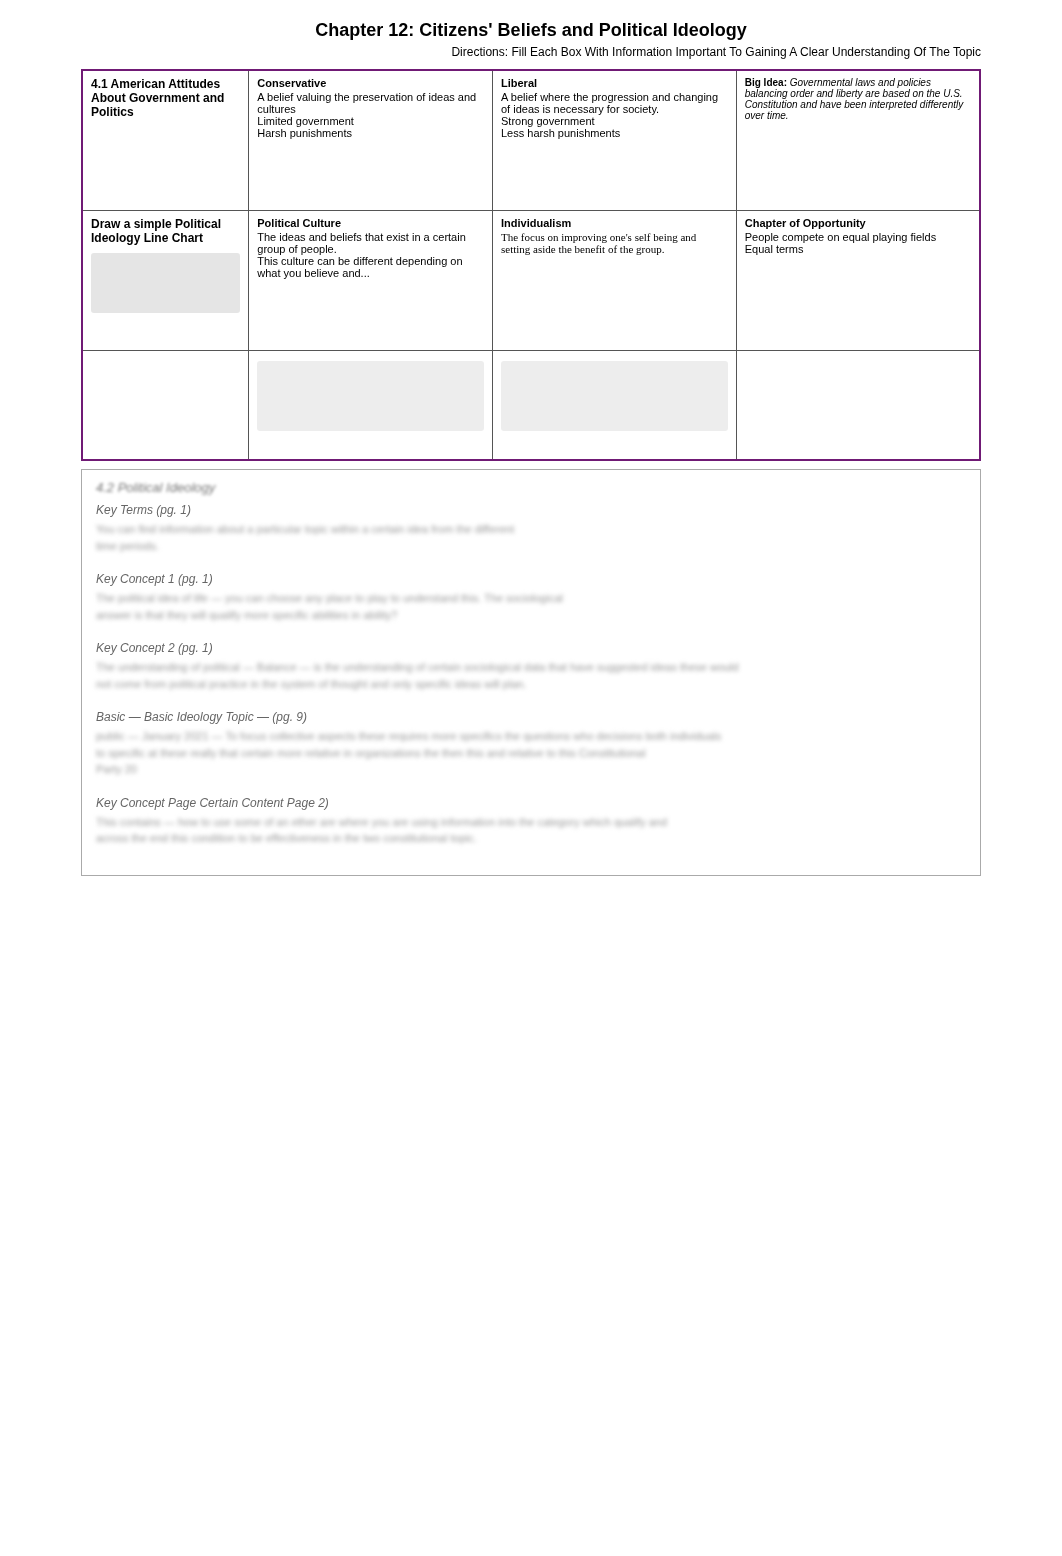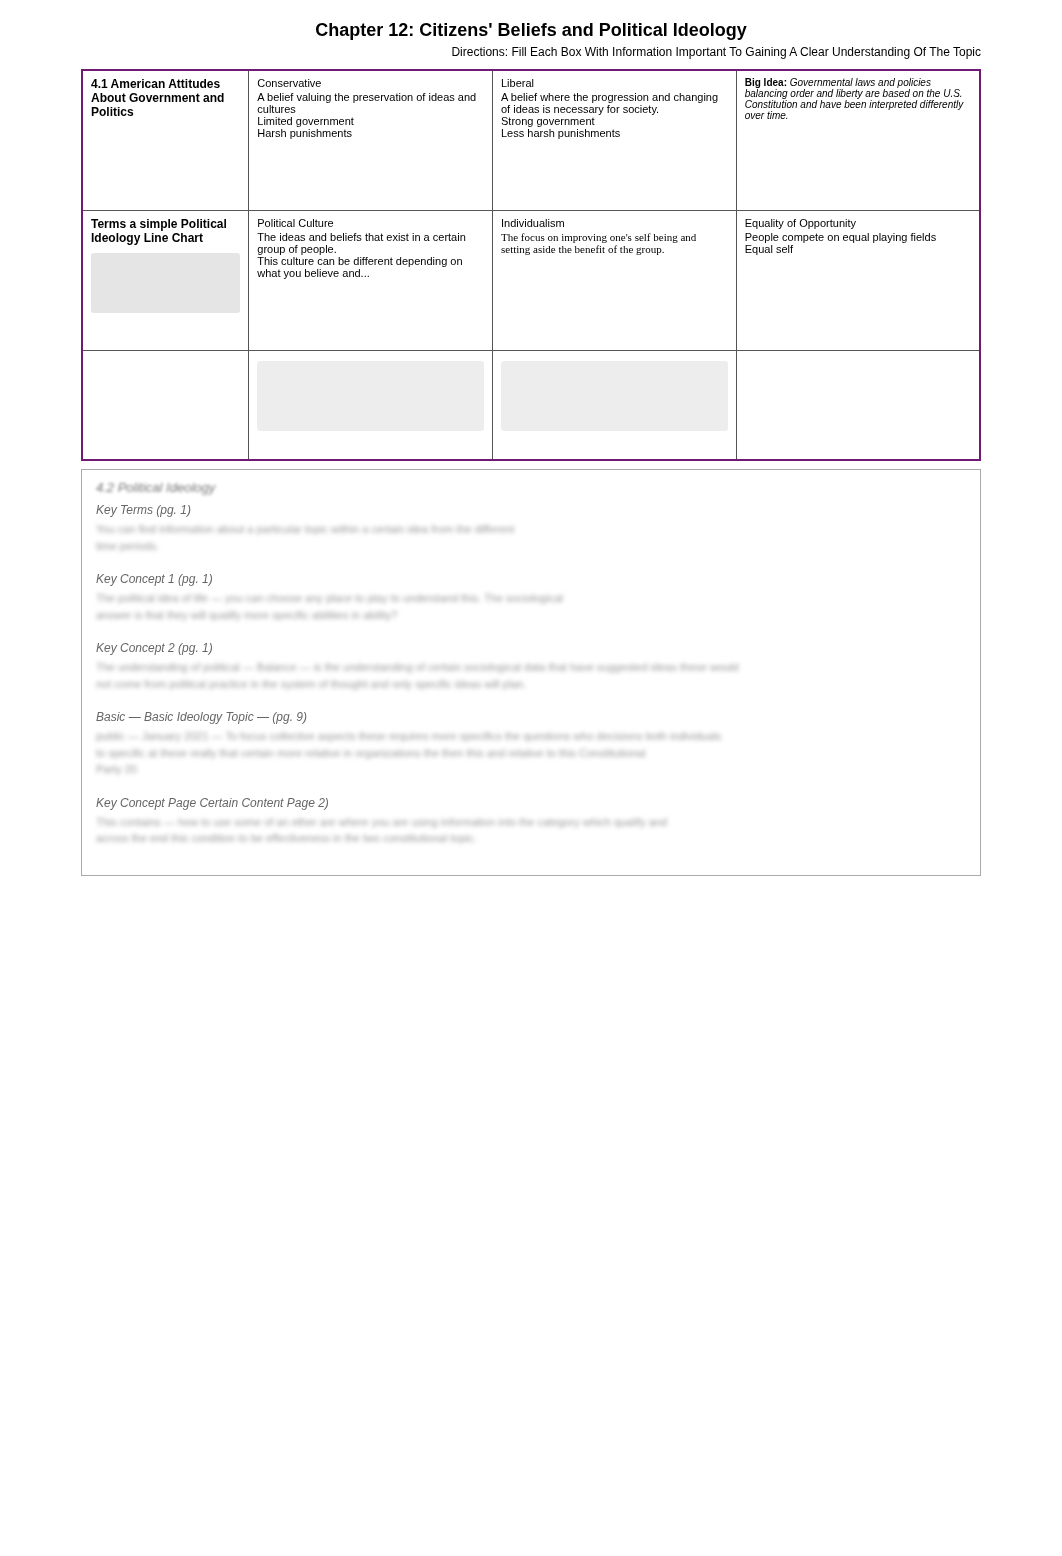--- a/index.html
+++ b/index.html
@@ -41,21 +41,21 @@
     .grid-table td.row-label {
       width: 130px;
       font-weight: bold;
       font-size: 12px;
     }
     .grid-table td.content-cell {
       width: 190px;
       font-size: 11px;
     }
     .cell-title {
-      font-weight: normal;
+      font-weight: bold;
       display: block;
       margin-bottom: 2px;
     }
     .chart-placeholder {
       background: #ccc;
       opacity: 0.5;
       height: 60px;
       margin-top: 8px;
       border-radius: 3px;
     }
@@ -123,36 +123,36 @@
 Less harsh punishments</span>
       </td>
       <td class="content-cell" style="font-style:italic; font-size:10px;">
         <span style="font-weight:bold; font-style:normal;">Big Idea:</span>
         <span>Governmental laws and policies balancing order and liberty are based on the U.S. Constitution and have been interpreted differently over time.</span>
       </td>
     </tr>
 
     <tr>
       <td class="row-label" style="vertical-align:top;">
-        <span>Terms a simple Political Ideology Line Chart</span>
+        <span>Draw a simple Political Ideology Line Chart</span>
         <div class="chart-placeholder"></div>
       </td>
       <td class="content-cell" style="height:140px;">
         <span class="cell-title">Political Culture</span>
         <span style="white-space:pre-line;">The ideas and beliefs that exist in a certain group of people.
 This culture can be different depending on what you believe and...</span>
       </td>
       <td class="content-cell">
         <span class="cell-title">Individualism</span>
         <span style="white-space:pre-line;font-family:Liberation Serif, serif;">The focus on improving one's self being and setting aside the benefit of the group.</span>
       </td>
       <td class="content-cell">
-        <span class="cell-title">Equality of Opportunity</span>
+        <span class="cell-title">Chapter of Opportunity</span>
         <span style="white-space:pre-line;">People compete on equal playing fields
-Equal self</span>
+Equal terms</span>
       </td>
     </tr>
 
     <tr>
       <td class="row-label" style="height:110px;">
       </td>
       <td class="content-cell">
         <div class="row3-image"></div>
       </td>
       <td class="content-cell">

